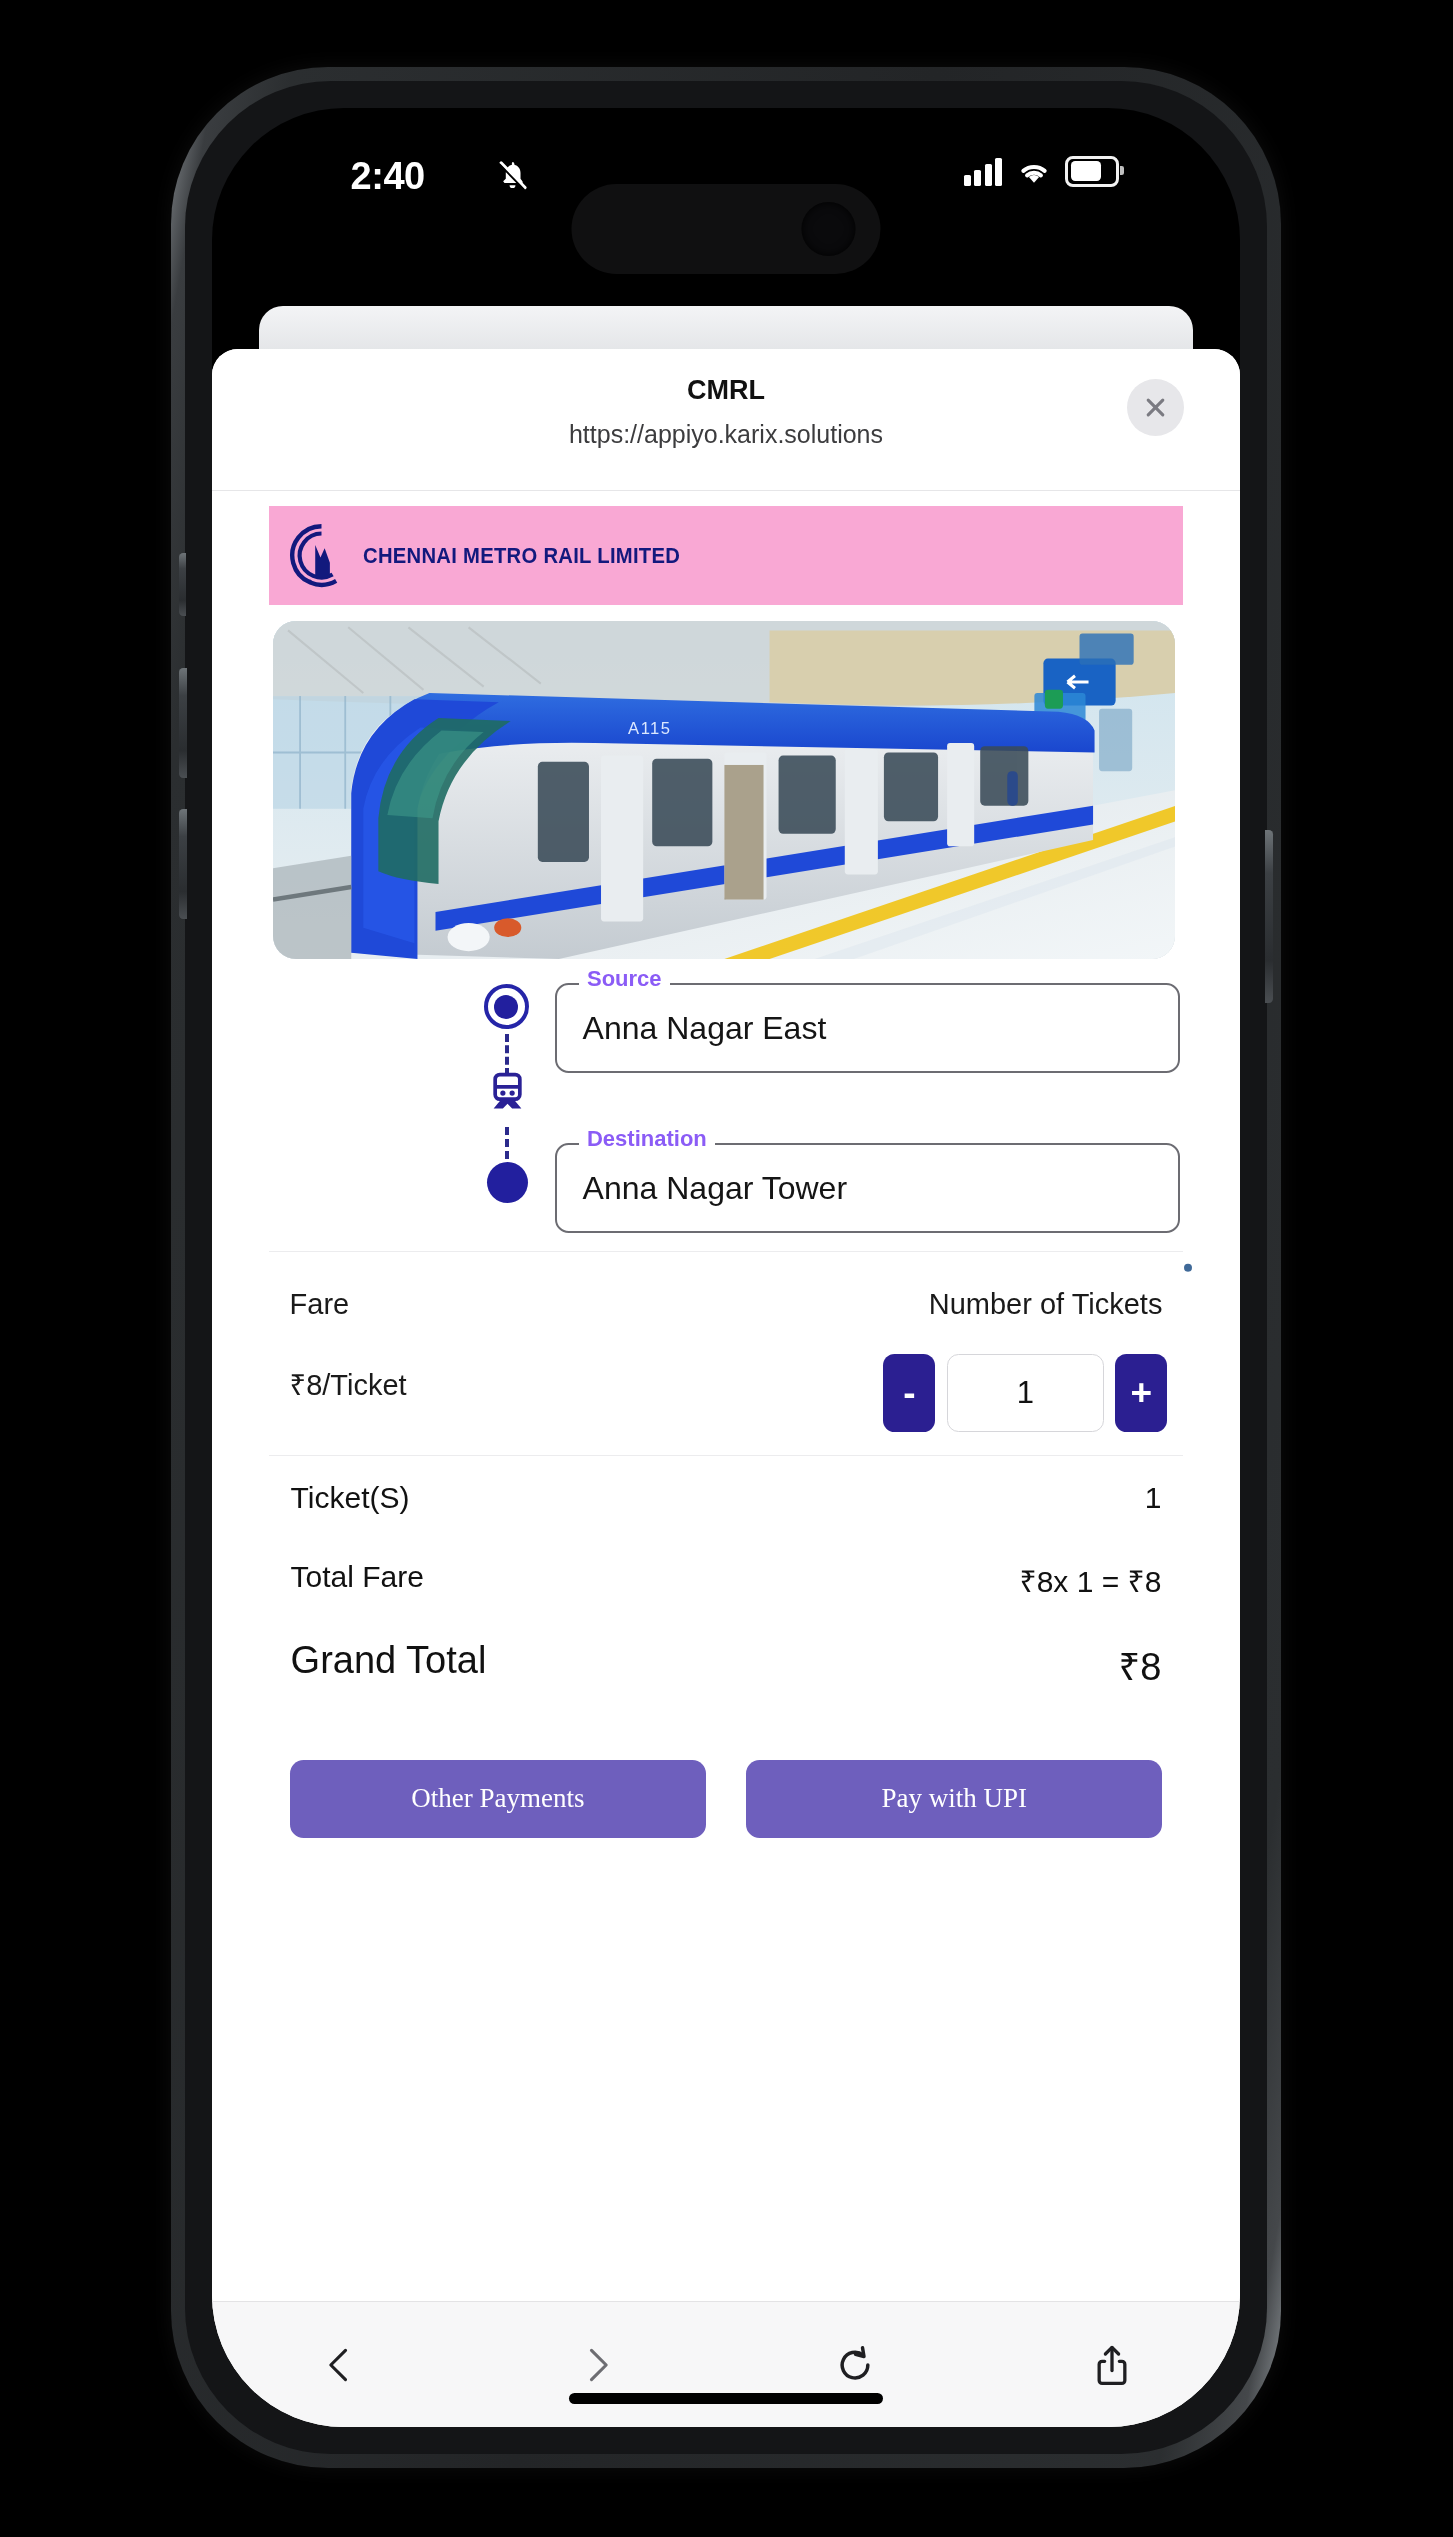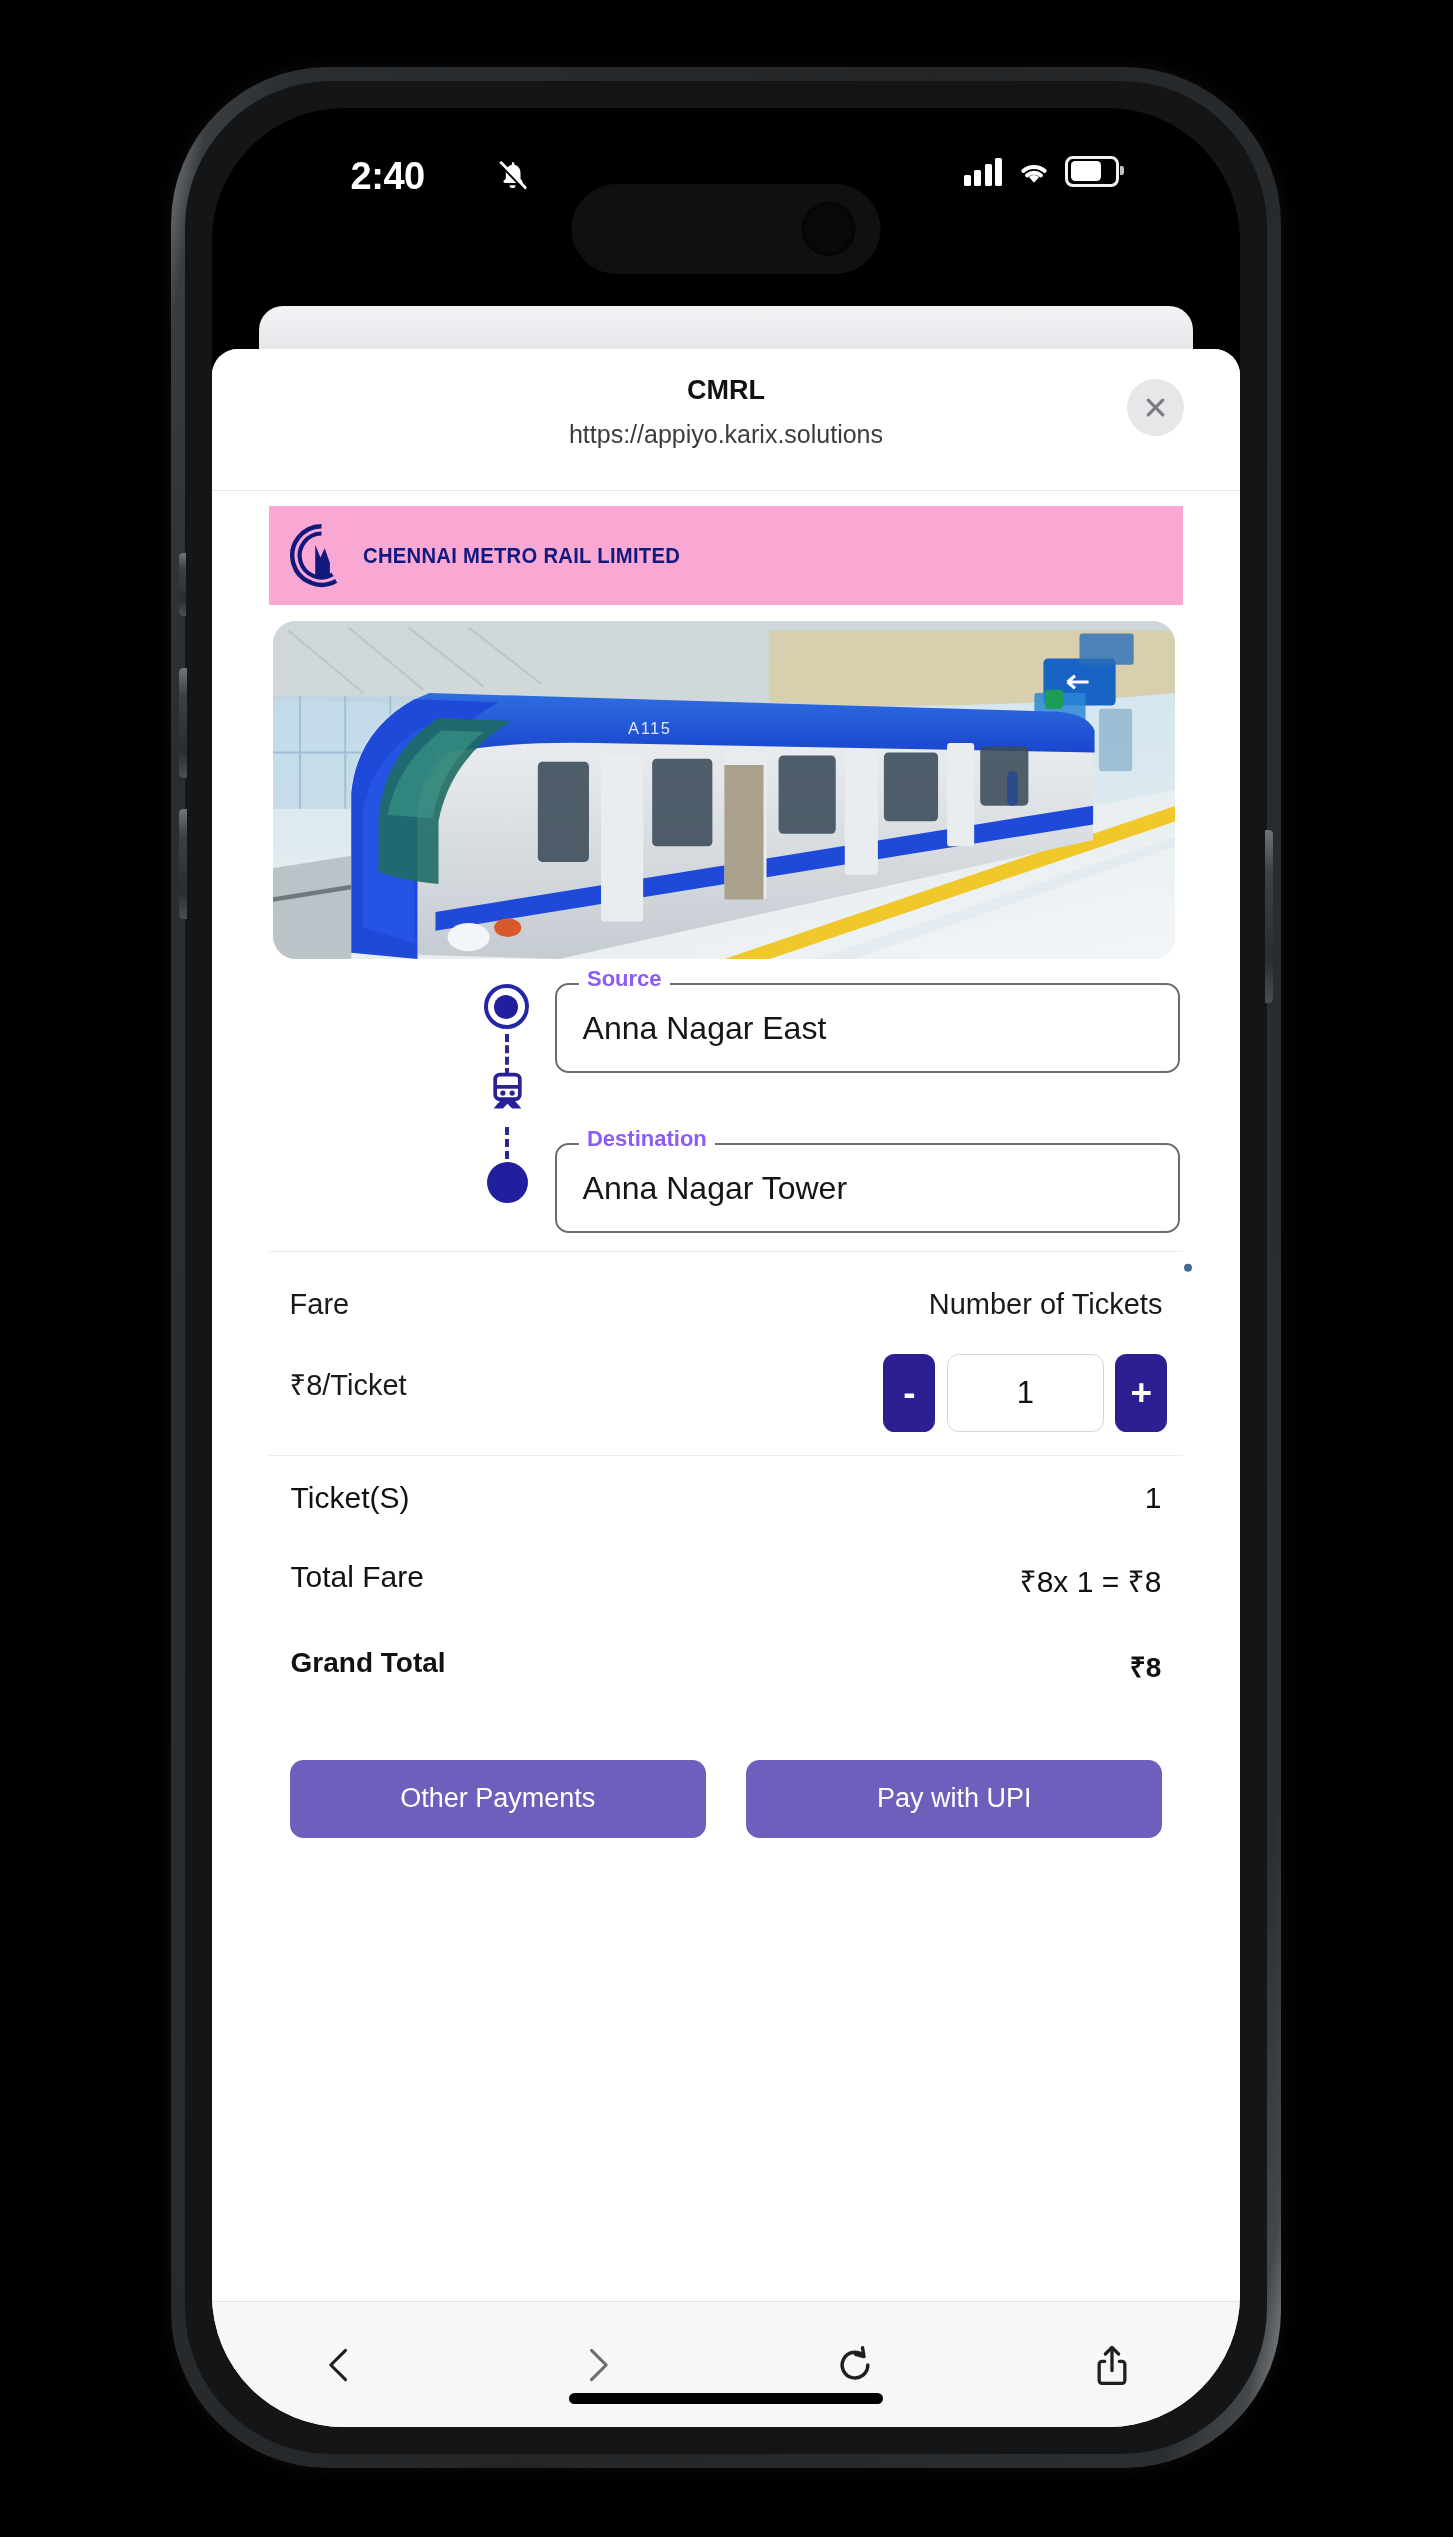--- a/index.html
+++ b/index.html
@@ -111,23 +111,23 @@
   .stepper{position:absolute;right:73px;top:66px;display:flex;align-items:center;gap:11.5px;}
   .st-btn{width:52px;height:78px;border-radius:11.5px;background:#2b1f91;color:#fff;
     display:flex;align-items:center;justify-content:center;font-size:37px;font-weight:600;cursor:pointer;}
   .st-in{width:157px;height:78px;border:1.6px solid #d6d6da;border-radius:11.5px;background:#fff;
     display:flex;align-items:center;justify-content:center;font-size:31px;color:#111;box-sizing:border-box;}
 
   .summary{position:absolute;left:0;right:0;top:989px;}
   .srow{position:relative;height:79px;}
   .srow .k{position:absolute;left:79px;top:0;font-size:30px;color:#111;}
   .srow .v{position:absolute;right:79px;top:0;font-size:30px;color:#111;}
-  .srow.total .k,.srow.total .v{font-weight:700;font-size:28px;margin-top:8px;}
-
-  .actions{position:absolute;left:0;right:0;top:1268px;display:flex;gap:40px;padding:0 78px;box-sizing:border-box;}
+  .srow.total .k,.srow.total .v{font-weight:400;font-size:38px;}
+
+  .actions{position:absolute;left:0;right:0;top:1268px;display:flex;gap:40px;padding:0 78px;box-sizing:border-box;font-family:Liberation Serif, serif;}
   .pay-btn{flex:1;height:78px;border-radius:13.6px;background:#6e5fbd;color:#fff;
     display:flex;align-items:center;justify-content:center;font-size:27px;cursor:pointer;}
 
   
   .toolbar{position:absolute;left:0;right:0;bottom:0;height:125px;background:#f7f7f8;border-top:1px solid #e3e3e5;
     display:flex;align-items:center;}
   .tb{flex:1;display:flex;align-items:center;justify-content:center;cursor:pointer;}
   .tb svg{width:44px;height:50px;}
 
   .home-ind{position:absolute;left:50%;bottom:23px;transform:translateX(-50%);

